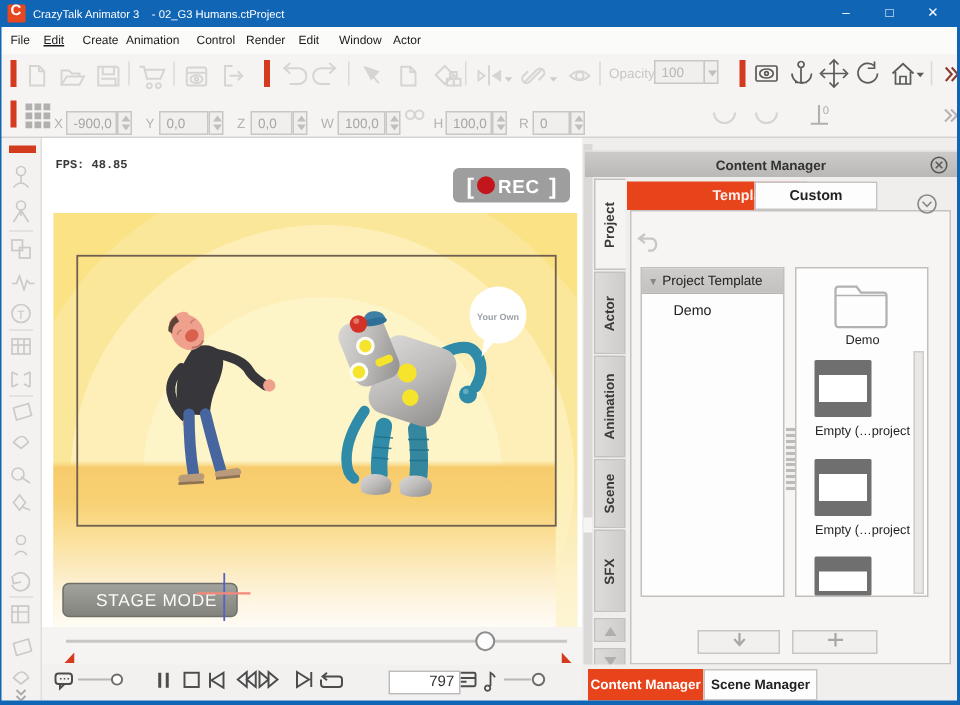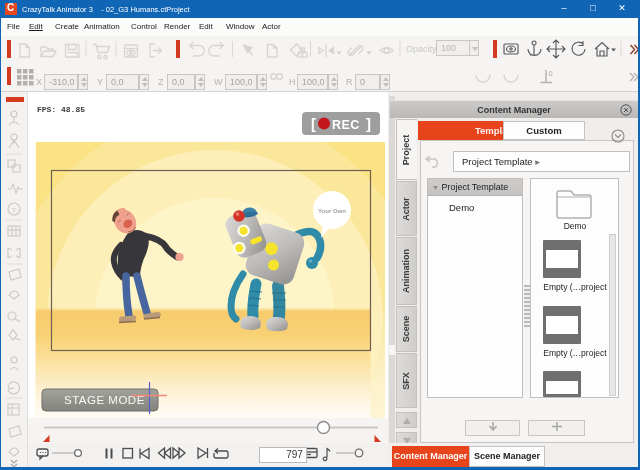--- a/index.html
+++ b/index.html
@@ -165,21 +165,21 @@
         <circle cx="273.5" cy="14.5" r="2.8"></circle>
           <circle cx="279.5" cy="14.5" r="2.8"></circle>
         <path d="M476,10 a7 7 0 0 0 14,0 M476,10 l0,1.5 M490,10 l0,1.5" transform="translate(0,3)"></path>
         <path d="M504,10 a7 7 0 0 0 14,0" transform="translate(0,3)"></path>
         <path d="M546,8 L546,20.5 M540.5,20.5 L552,20.5" stroke="#b2b0ae"></path>
       </g>
       <text x="548.5" y="14" font-size="7.5" fill="#aeacaa" font-family="Liberation Sans, sans-serif">0</text>
       <path d="M630,11 l4,4 -4,4 M634,11 l4,4 -4,4" fill="none" stroke="#b5b3b1" stroke-width="1.4"></path>
     </svg>
     <span class="lbl" style="left:36px;top:15px;">X</span>
-    <div class="fld" style="left:44px;top:12px;width:34px;">-310,0</div>
+    <div class="fld" style="left:44px;top:12px;width:34px;">-900,0</div>
       <div class="spin" style="left:78px;top:12px;width:10px;"></div>
     <span class="lbl" style="left:97px;top:15px;">Y</span>
     <div class="fld" style="left:106px;top:12px;width:33px;">0,0</div>
       <div class="spin" style="left:139px;top:12px;width:10px;"></div>
     <span class="lbl" style="left:158px;top:15px;">Z</span>
     <div class="fld" style="left:167px;top:12px;width:28px;">0,0</div>
       <div class="spin" style="left:195px;top:12px;width:10px;"></div>
     <span class="lbl" style="left:214px;top:15px;">W</span>
     <div class="fld" style="left:225px;top:12px;width:32px;">100,0</div>
       <div class="spin" style="left:257px;top:12px;width:10px;"></div>
@@ -466,21 +466,20 @@
     <div id="pbox"></div>
     <div id="tabTemplate">Template</div>
     <div id="tabCustom">Custom</div>
     <svg class="abs" style="left:223px;top:37px;" width="14" height="14" viewBox="0 0 14 14">
         <circle cx="7" cy="7" r="6" fill="none" stroke="#8a8886" stroke-width="1.1"></circle>
         <path d="M4,5.5 L7,8.5 L10,5.5" fill="none" stroke="#8a8886" stroke-width="1.1"></path>
       </svg>
     <svg class="abs" style="left:34px;top:62px;" width="20" height="14" viewBox="0 0 20 14">
         <path d="M5,5 L13,5 A4.5 4.5 0 0 1 13,13 L10,13 M8,2 L4,5 L8,8" fill="none" stroke="#c9c7c5" stroke-width="1.5"></path>
       </svg>
-    <div class="abs" id="crumb">Project Template <span style="color:#777;">▸</span></div>
     <div class="pane" id="treepane">
       <div id="treehd"><span style="color:#8a8886;font-size:7px;">▼</span>&nbsp;Project Template</div>
       <div id="treeitem">Demo</div>
     </div>
     <div class="pane" id="contpane">
       <svg class="abs" style="left:23px;top:6px;" width="40" height="36" viewBox="0 0 40 36">
           <path d="M3,8 L3,31 a2 2 0 0 0 2,2 L35,33 a2 2 0 0 0 2,-2 L37,12 a2 2 0 0 0 -2,-2 L20,10 L17,6 L5,6 a2 2 0 0 0 -2,2 Z" fill="#fdfdfd" stroke="#b3b1af" stroke-width="1.5"></path>
           <path d="M3,12 L37,12" stroke="#b3b1af" stroke-width="1"></path>
         </svg>
       <div class="thlabel" style="top:42px;">Demo</div>

